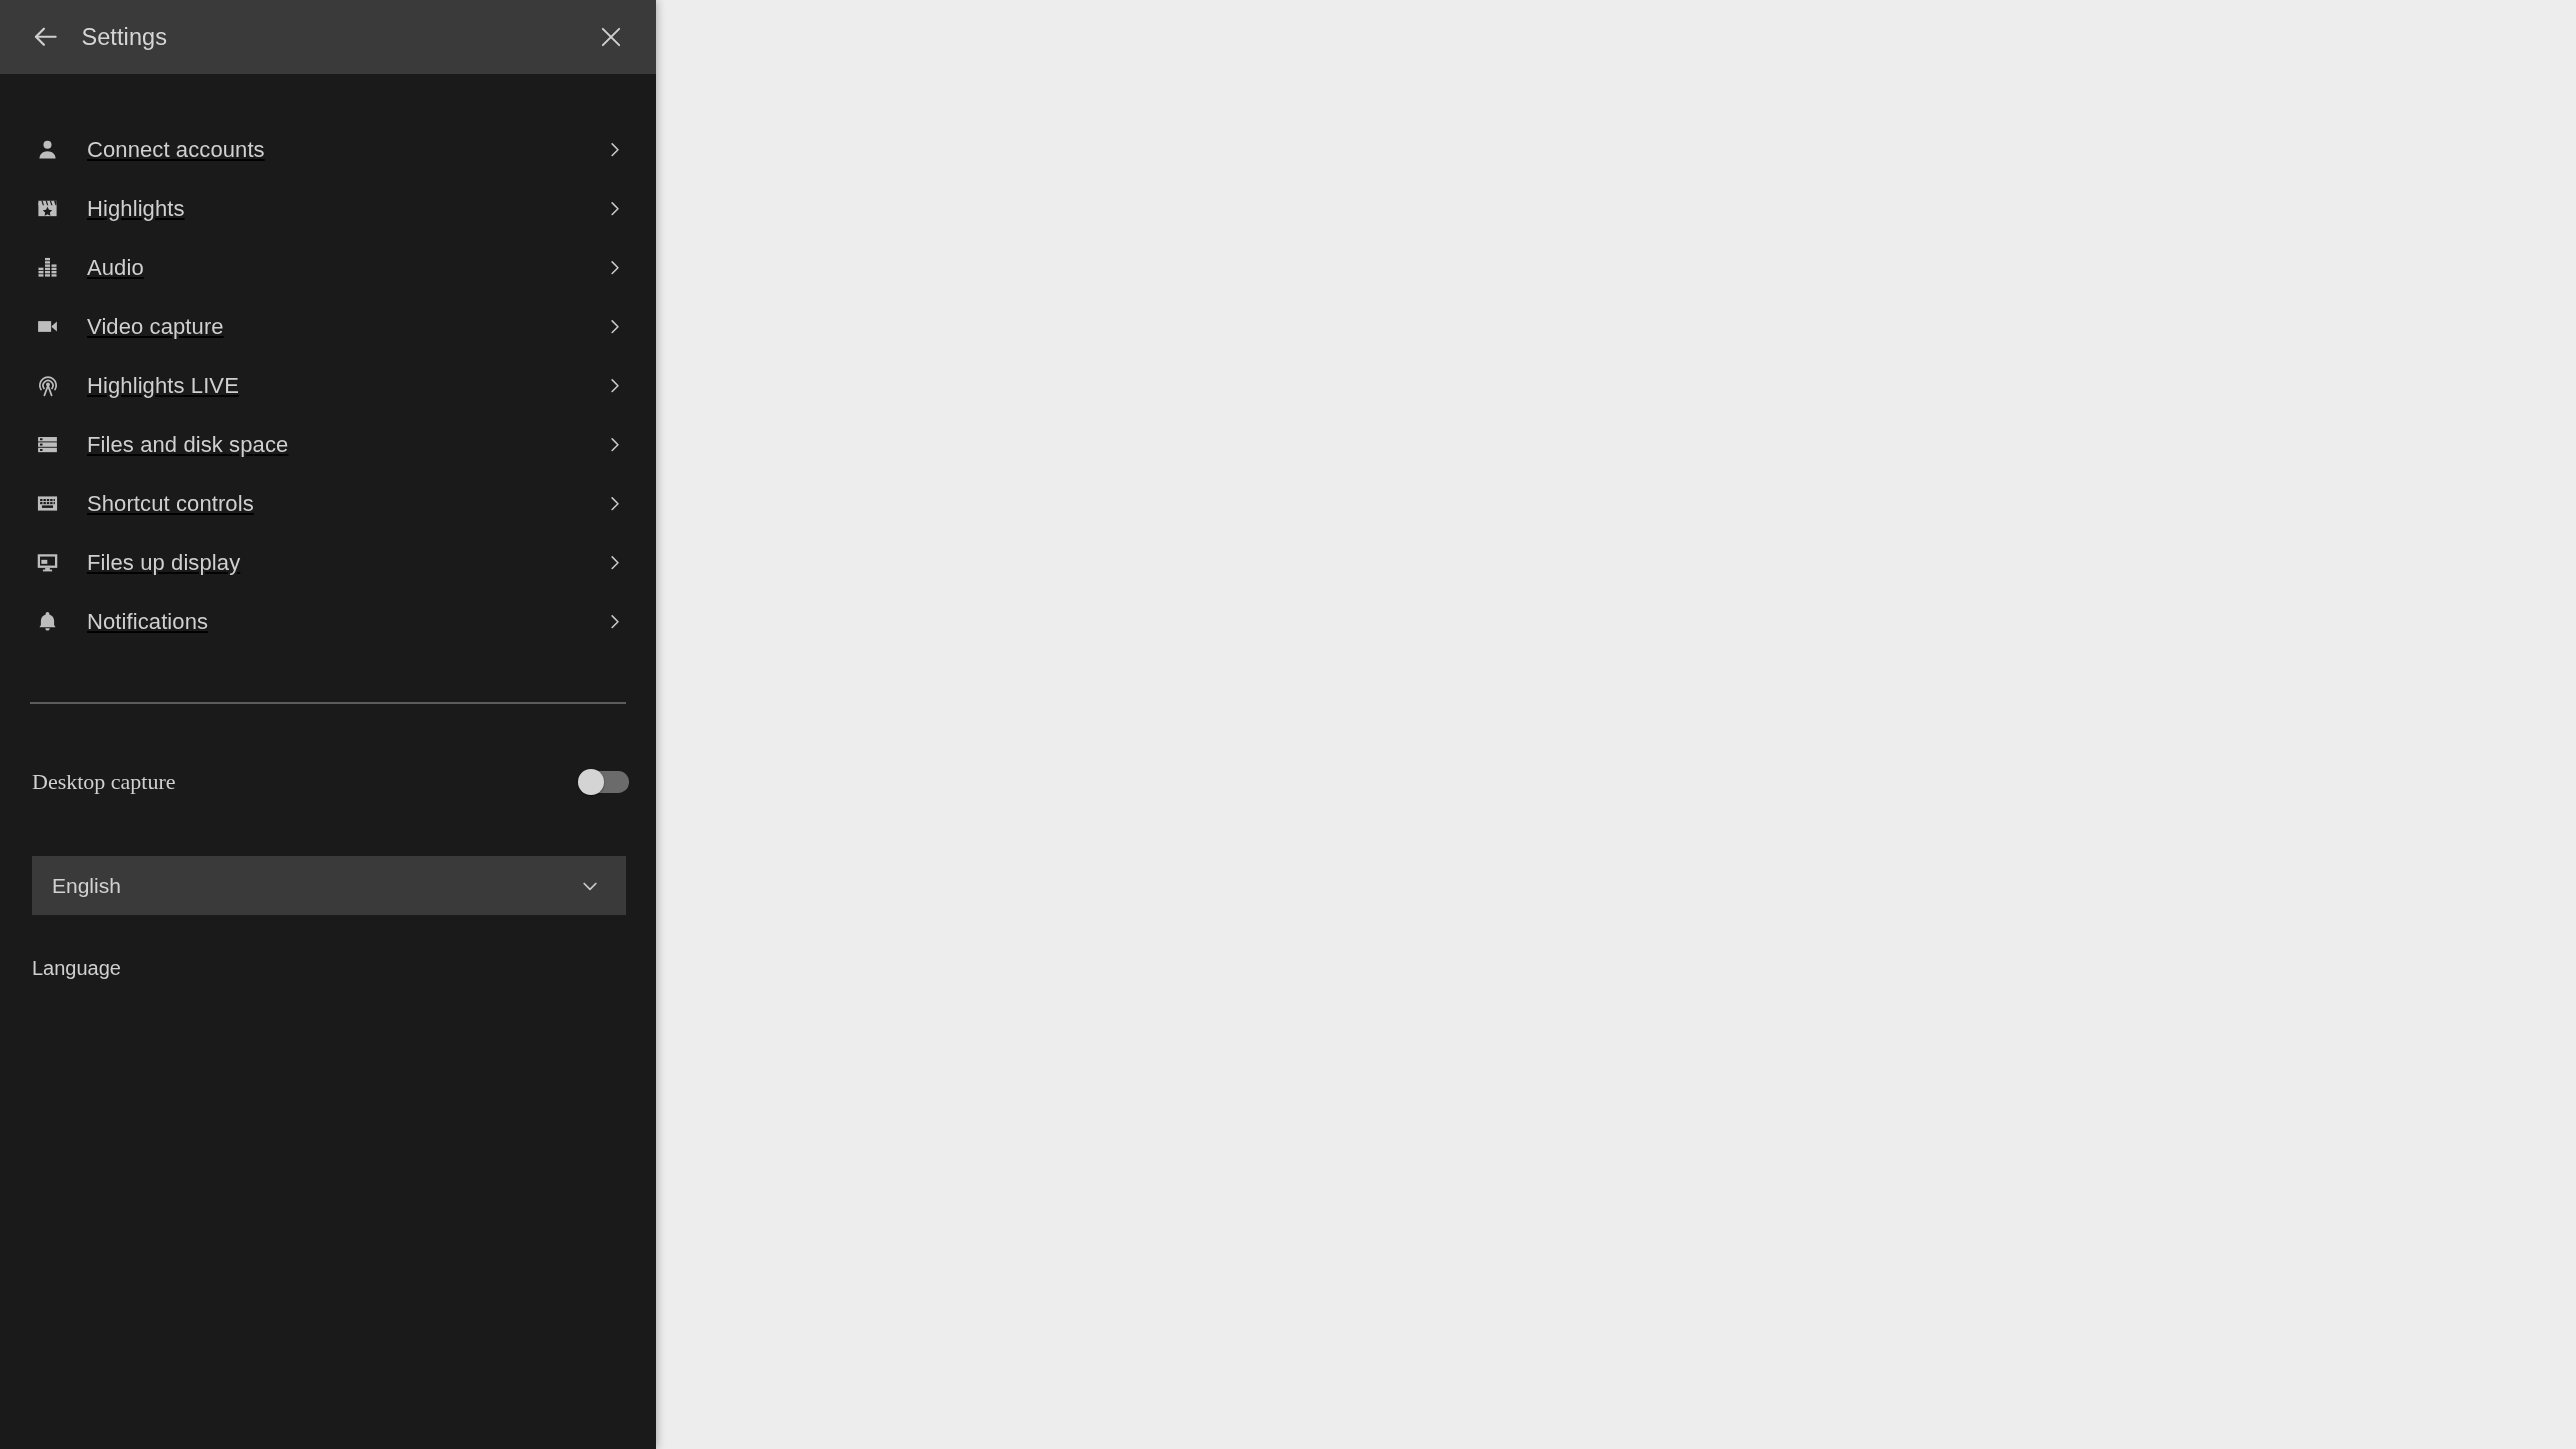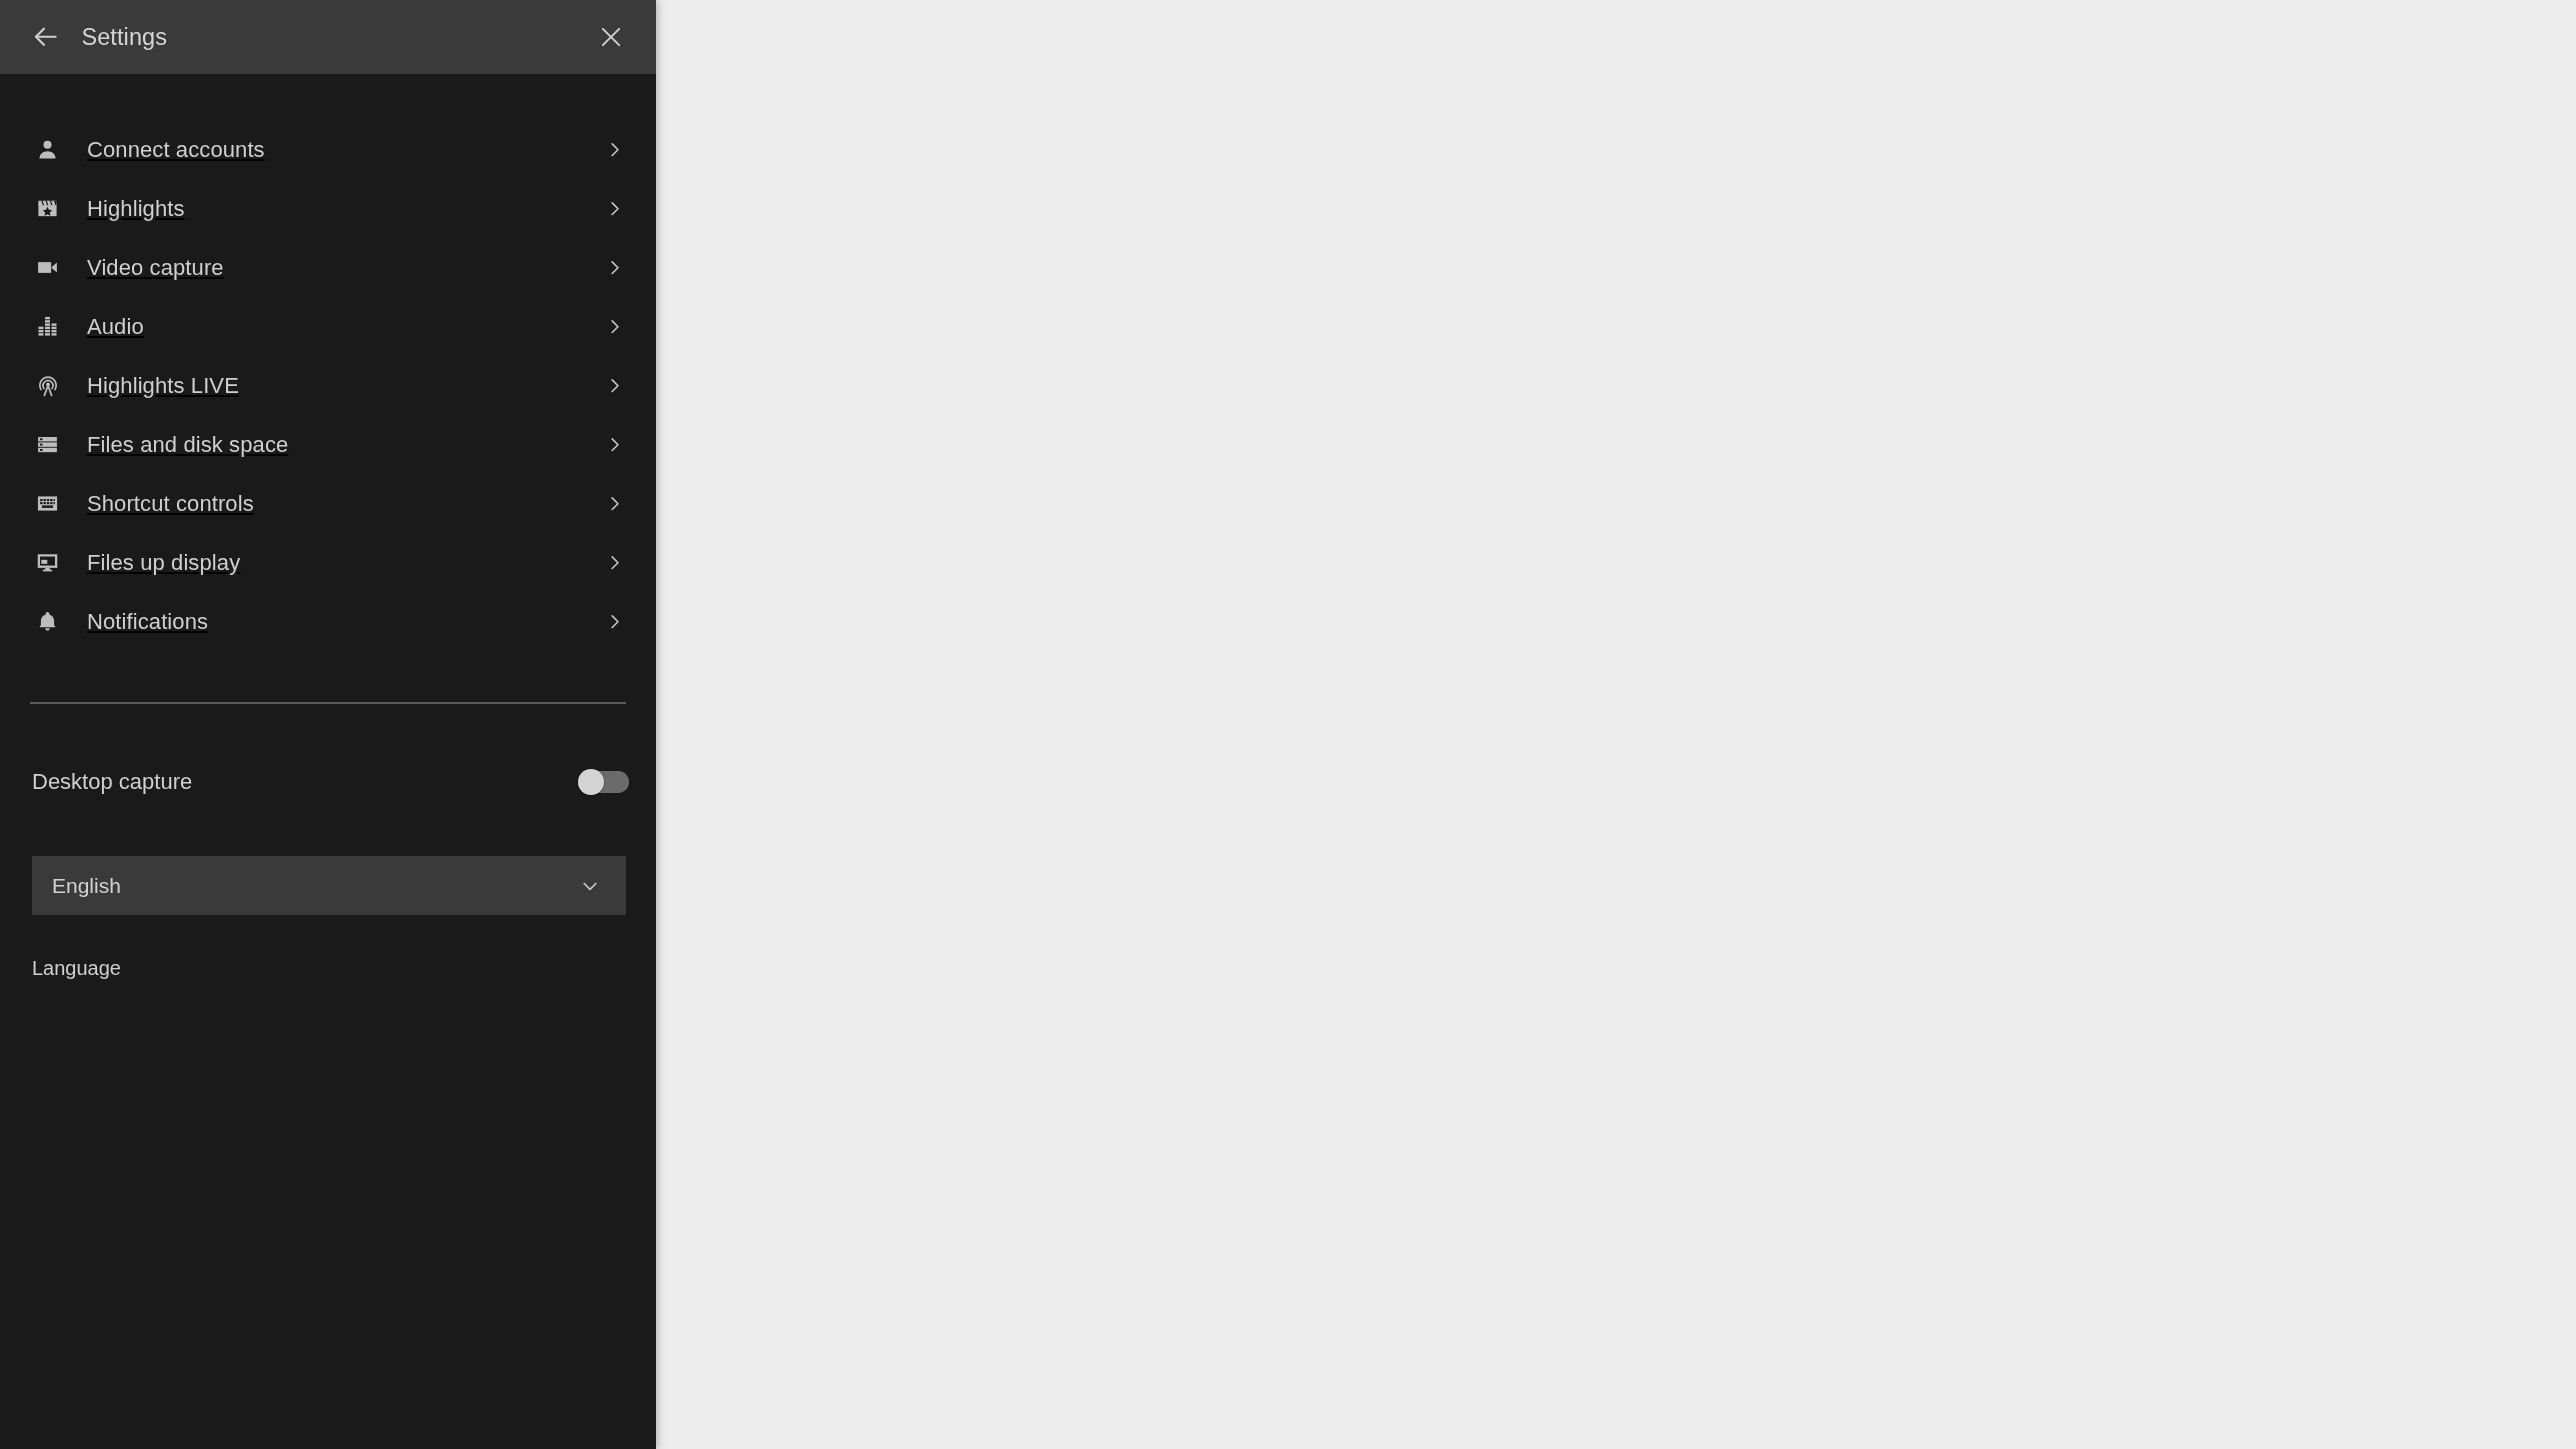--- a/index.html
+++ b/index.html
@@ -97,20 +97,21 @@
     display:flex;
     align-items:center;
     padding:0 27px 0 32px;
     margin-top:16px;
     flex:0 0 auto;
   }
   .toggle-label{
     color:#d0d0d0;
     font-size:22px;
     white-space:nowrap;
+    font-family:Liberation Serif, serif;
   }
   .toggle-spacer{ flex:1 1 auto; }
   .toggle-switch{
     position:relative;
     width:51px; height:25.5px;
     flex:0 0 auto;
     cursor:pointer;
   }
   .toggle-track{
     position:absolute;
@@ -210,36 +211,20 @@
           <path d="M2.5 6.3 L21.5 6.3 L21.5 20 L2.5 20 Z" fill="#bdbdbd"></path>
           <path d="M2.5 3.9 L21.5 3.9 L21.5 8.6 L2.5 8.6 Z" fill="#bdbdbd"></path>
           <path d="M5.6 3.9 L7.1 8.6 L8.4 8.6 L6.9 3.9 Z" fill="#1a1a1a"></path>
           <path d="M10.0 3.9 L11.5 8.6 L12.8 8.6 L11.3 3.9 Z" fill="#1a1a1a"></path>
           <path d="M14.4 3.9 L15.9 8.6 L17.2 8.6 L15.7 3.9 Z" fill="#1a1a1a"></path>
           <path d="M18.8 3.9 L20.3 8.6 L21.5 8.6 L21.5 3.9 Z" fill="#1a1a1a"></path>
           <path d="M12 10.1 l1.5 3.1 3.4 .5 -2.45 2.4 .58 3.4 -3.03 -1.6 -3.03 1.6 .58 -3.4 -2.45 -2.4 3.4 -.5 Z" fill="#1a1a1a"></path>
         </svg>
       </span>
       <span class="row-label">Highlights</span>
-      <span class="row-spacer"></span>
-      <span class="row-chevron">
-        <svg width="17.4" height="17.4" viewBox="0 0 24 24" fill="none" stroke="#c9c9c9" stroke-width="2.2" stroke-linecap="round" stroke-linejoin="round">
-          <polyline points="8.5,4 16.5,12 8.5,20"></polyline>
-        </svg>
-      </span>
-    </div>
-
-    <div class="settings-row">
-      <span class="row-icon">
-        <svg width="23" height="23" viewBox="0 0 24 24" fill="#bdbdbd">
-          <rect x="2.2" y="6.4" width="13.6" height="11.2"></rect>
-          <path d="M16.4 11.4 L21.8 6.8 L21.8 17.2 L16.4 12.6 Z"></path>
-        </svg>
-      </span>
-      <span class="row-label">Video capture</span>
       <span class="row-spacer"></span>
       <span class="row-chevron">
         <svg width="17.4" height="17.4" viewBox="0 0 24 24" fill="none" stroke="#c9c9c9" stroke-width="2.2" stroke-linecap="round" stroke-linejoin="round">
           <polyline points="8.5,4 16.5,12 8.5,20"></polyline>
         </svg>
       </span>
     </div>
 
     <div class="settings-row">
       <span class="row-icon">
@@ -253,20 +238,36 @@
           <rect x="9.4" y="12.2" width="5.2" height="2.5"></rect>
           <rect x="9.4" y="15.6" width="5.2" height="2.5"></rect>
           <rect x="9.4" y="19.0" width="5.2" height="2.5"></rect>
           <rect x="16.2" y="8.8" width="5.2" height="2.5"></rect>
           <rect x="16.2" y="12.2" width="5.2" height="2.5"></rect>
           <rect x="16.2" y="15.6" width="5.2" height="2.5"></rect>
           <rect x="16.2" y="19.0" width="5.2" height="2.5"></rect>
         </svg>
       </span>
       <span class="row-label">Audio</span>
+      <span class="row-spacer"></span>
+      <span class="row-chevron">
+        <svg width="17.4" height="17.4" viewBox="0 0 24 24" fill="none" stroke="#c9c9c9" stroke-width="2.2" stroke-linecap="round" stroke-linejoin="round">
+          <polyline points="8.5,4 16.5,12 8.5,20"></polyline>
+        </svg>
+      </span>
+    </div>
+
+    <div class="settings-row">
+      <span class="row-icon">
+        <svg width="23" height="23" viewBox="0 0 24 24" fill="#bdbdbd">
+          <rect x="2.2" y="6.4" width="13.6" height="11.2"></rect>
+          <path d="M16.4 11.4 L21.8 6.8 L21.8 17.2 L16.4 12.6 Z"></path>
+        </svg>
+      </span>
+      <span class="row-label">Video capture</span>
       <span class="row-spacer"></span>
       <span class="row-chevron">
         <svg width="17.4" height="17.4" viewBox="0 0 24 24" fill="none" stroke="#c9c9c9" stroke-width="2.2" stroke-linecap="round" stroke-linejoin="round">
           <polyline points="8.5,4 16.5,12 8.5,20"></polyline>
         </svg>
       </span>
     </div>
 
     <div class="settings-row">
       <span class="row-icon">

